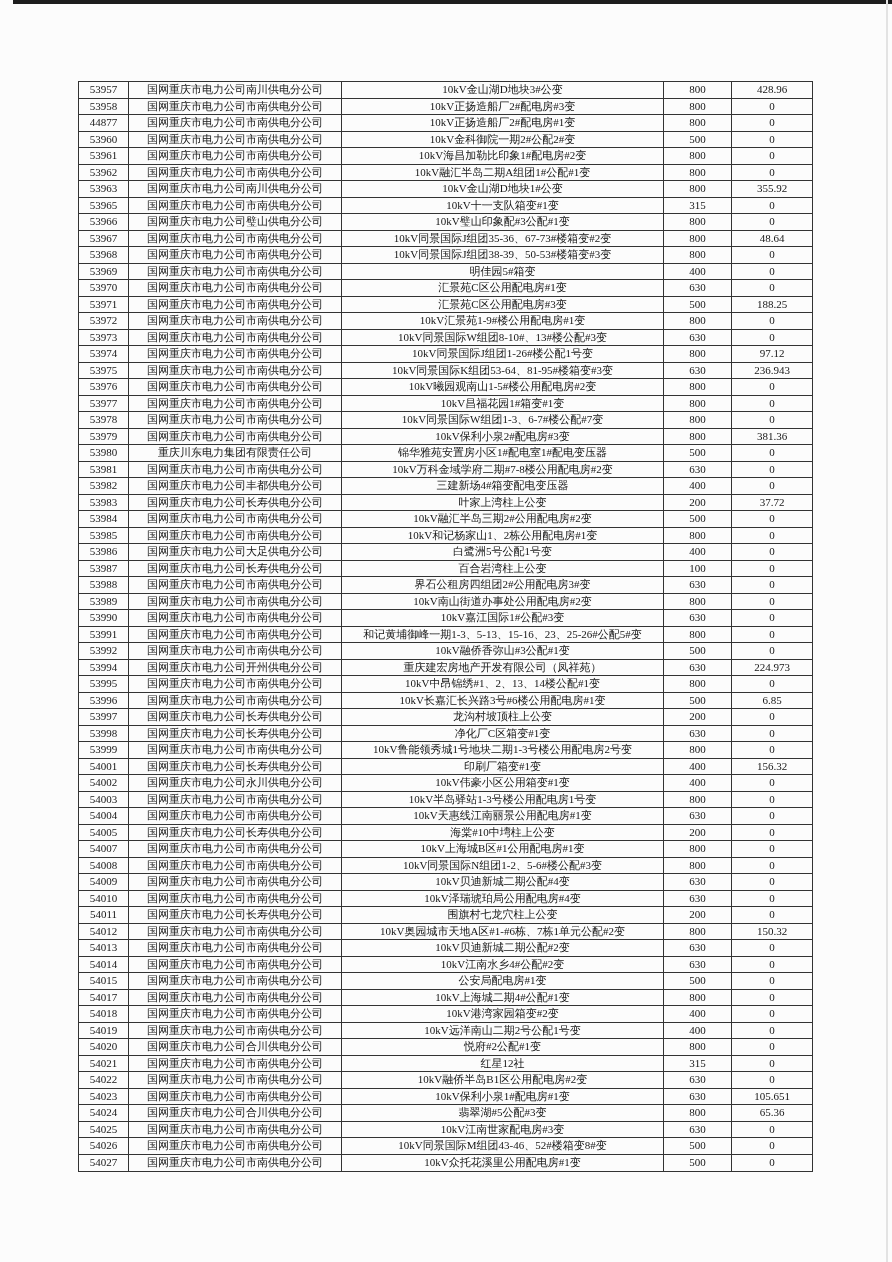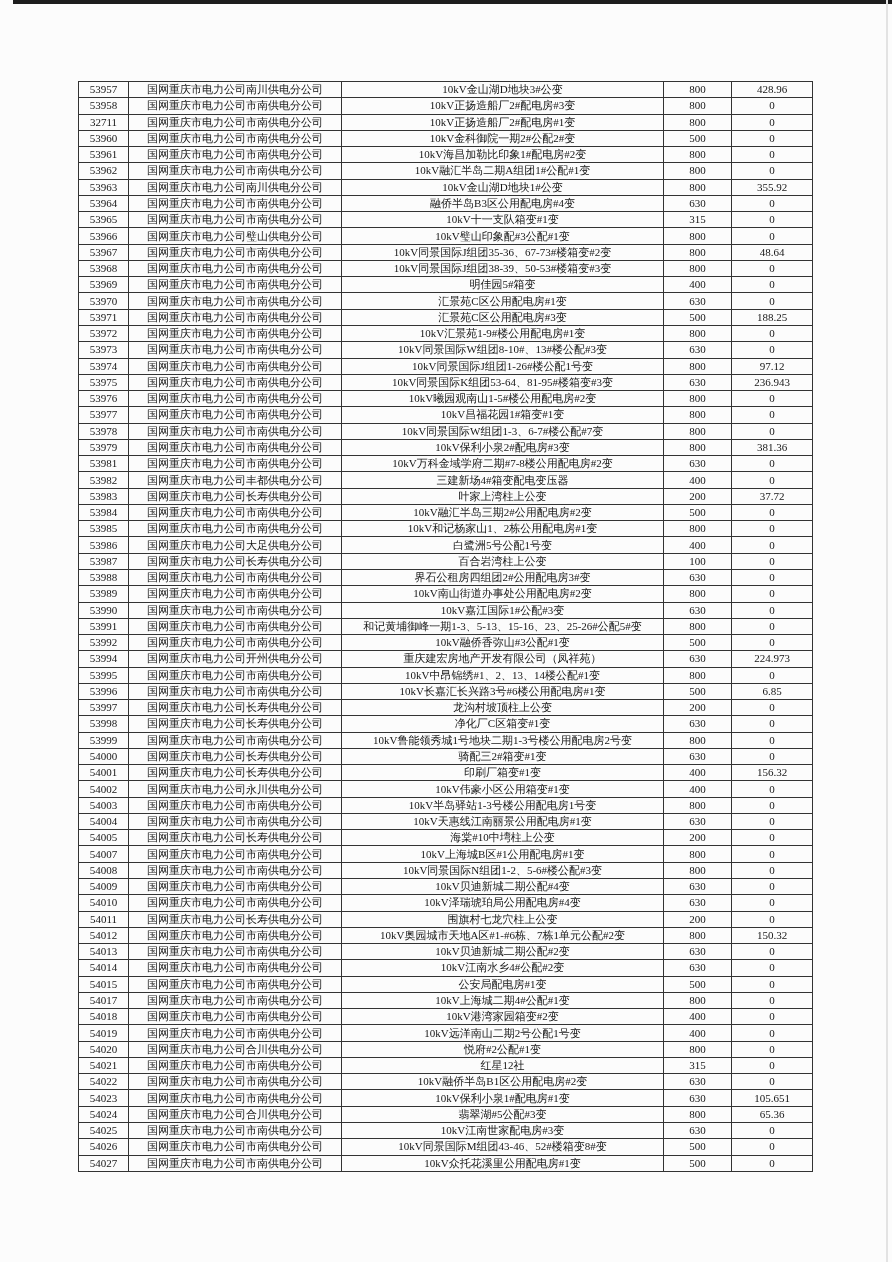--- a/index.html
+++ b/index.html
@@ -82,21 +82,21 @@
           <td>428.96</td>
         </tr>
         <tr>
           <td>53958</td>
           <td>国网重庆市电力公司市南供电分公司</td>
           <td>10kV正扬造船厂2#配电房#3变</td>
           <td>800</td>
           <td>0</td>
         </tr>
         <tr>
-          <td>32711</td>
+          <td>44877</td>
           <td>国网重庆市电力公司市南供电分公司</td>
           <td>10kV正扬造船厂2#配电房#1变</td>
           <td>800</td>
           <td>0</td>
         </tr>
         <tr>
           <td>53960</td>
           <td>国网重庆市电力公司市南供电分公司</td>
           <td>10kV金科御院一期2#公配2#变</td>
           <td>500</td>
@@ -117,27 +117,20 @@
           <td>0</td>
         </tr>
         <tr>
           <td>53963</td>
           <td>国网重庆市电力公司南川供电分公司</td>
           <td>10kV金山湖D地块1#公变</td>
           <td>800</td>
           <td>355.92</td>
         </tr>
         <tr>
-          <td>53964</td>
-          <td>国网重庆市电力公司市南供电分公司</td>
-          <td>融侨半岛B3区公用配电房#4变</td>
-          <td>630</td>
-          <td>0</td>
-        </tr>
-        <tr>
           <td>53965</td>
           <td>国网重庆市电力公司市南供电分公司</td>
           <td>10kV十一支队箱变#1变</td>
           <td>315</td>
           <td>0</td>
         </tr>
         <tr>
           <td>53966</td>
           <td>国网重庆市电力公司璧山供电分公司</td>
           <td>10kV璧山印象配#3公配#1变</td>
@@ -229,20 +222,27 @@
           <td>0</td>
         </tr>
         <tr>
           <td>53979</td>
           <td>国网重庆市电力公司市南供电分公司</td>
           <td>10kV保利小泉2#配电房#3变</td>
           <td>800</td>
           <td>381.36</td>
         </tr>
         <tr>
+          <td>53980</td>
+          <td>重庆川东电力集团有限责任公司</td>
+          <td>锦华雅苑安置房小区1#配电室1#配电变压器</td>
+          <td>500</td>
+          <td>0</td>
+        </tr>
+        <tr>
           <td>53981</td>
           <td>国网重庆市电力公司市南供电分公司</td>
           <td>10kV万科金域学府二期#7-8楼公用配电房#2变</td>
           <td>630</td>
           <td>0</td>
         </tr>
         <tr>
           <td>53982</td>
           <td>国网重庆市电力公司丰都供电分公司</td>
           <td>三建新场4#箱变配电变压器</td>
@@ -352,27 +352,20 @@
           <td>国网重庆市电力公司长寿供电分公司</td>
           <td>净化厂C区箱变#1变</td>
           <td>630</td>
           <td>0</td>
         </tr>
         <tr>
           <td>53999</td>
           <td>国网重庆市电力公司市南供电分公司</td>
           <td>10kV鲁能领秀城1号地块二期1-3号楼公用配电房2号变</td>
           <td>800</td>
-          <td>0</td>
-        </tr>
-        <tr>
-          <td>54000</td>
-          <td>国网重庆市电力公司长寿供电分公司</td>
-          <td>骑配三2#箱变#1变</td>
-          <td>630</td>
           <td>0</td>
         </tr>
         <tr>
           <td>54001</td>
           <td>国网重庆市电力公司长寿供电分公司</td>
           <td>印刷厂箱变#1变</td>
           <td>400</td>
           <td>156.32</td>
         </tr>
         <tr>

